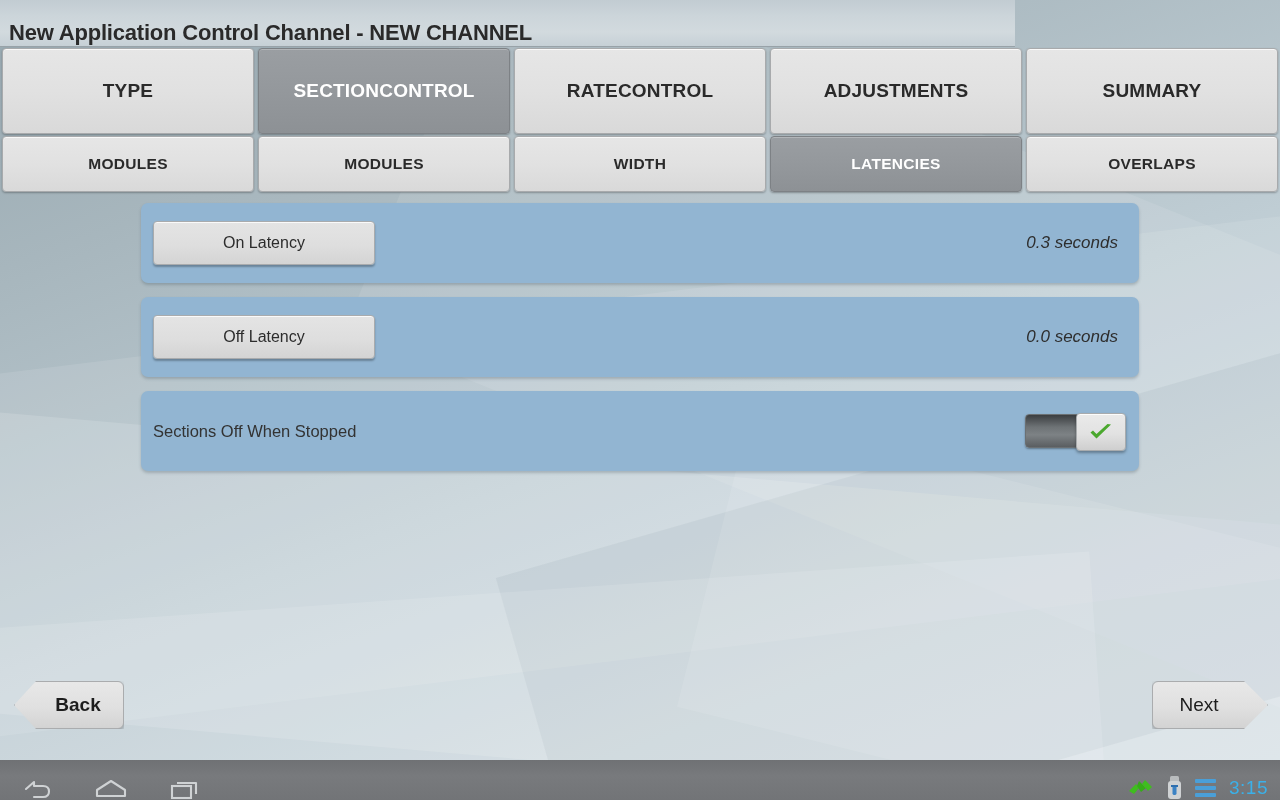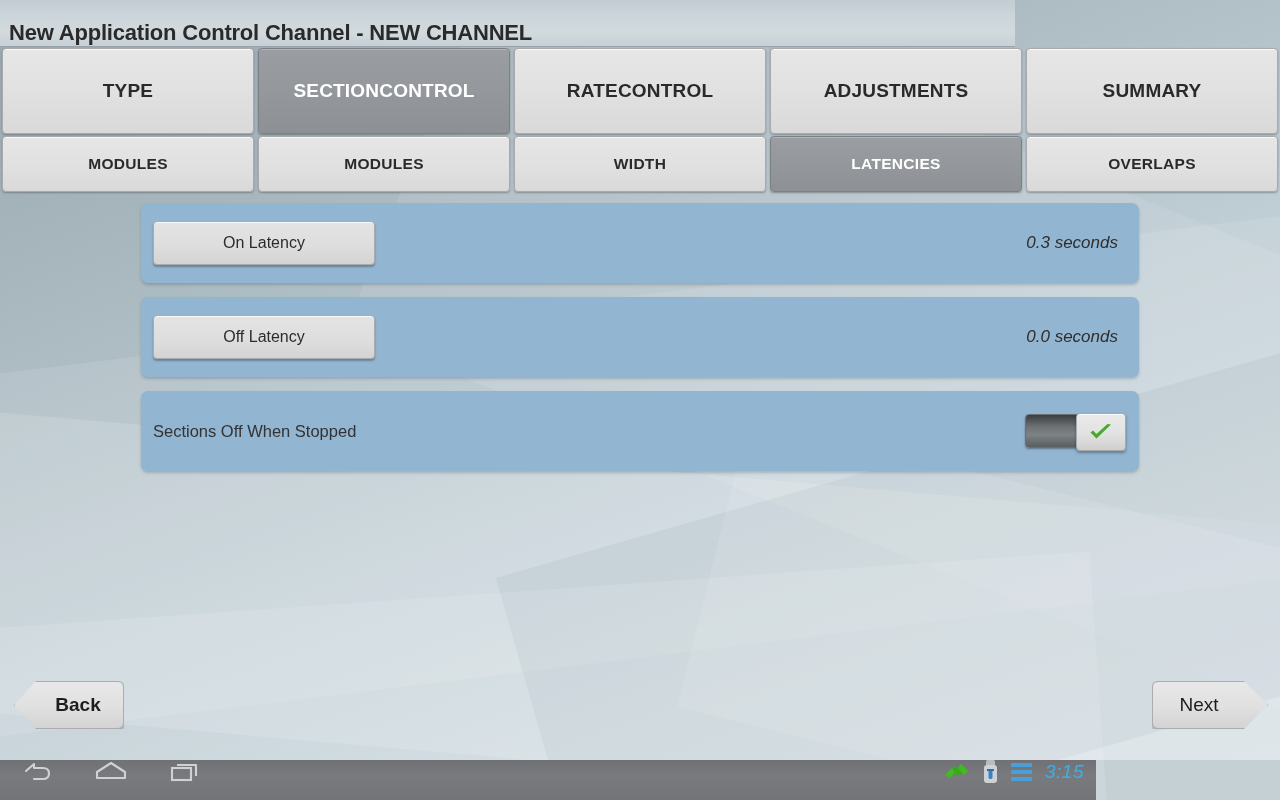--- a/index.html
+++ b/index.html
@@ -230,25 +230,24 @@
     width: 116px;
     clip-path: polygon(0 0, calc(100% - 24px) 0, 100% 50%, calc(100% - 24px) 100%, 0 100%);
     border-radius: 6px;
     padding-right: 22px;
   }
 
   
   .sysbar {
     position: absolute;
     left: 0; top: 760px;
-    width: 1096px; height: 40px;
+    width: 1280px; height: 40px;
     background: linear-gradient(to bottom, #6f7174 0%, #787a7d 40%, #727477 100%);
     display: flex;
-    align-items: flex-start;
-    font-style: italic;
+    align-items: flex-end;
   }
   .sysnav {
     display: flex;
     align-items: center;
     gap: 42px;
     padding-left: 22px;
   }
   .sysnav-icon { cursor: pointer; display: block; }
   .systray {
     margin-left: auto;

